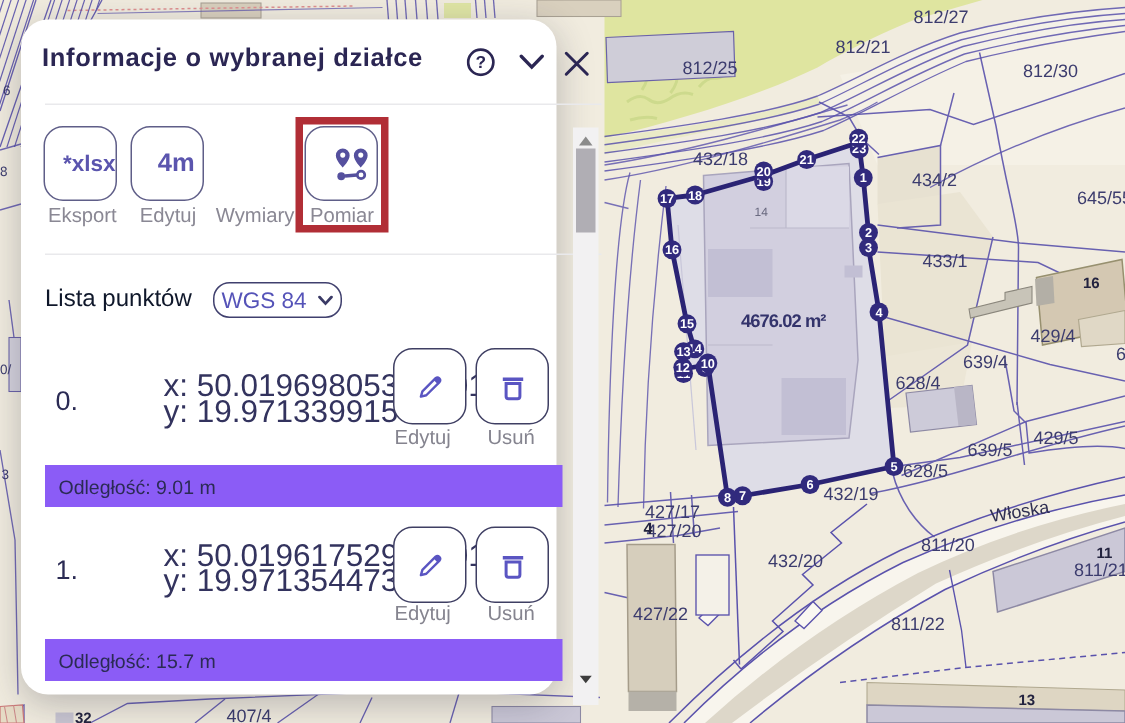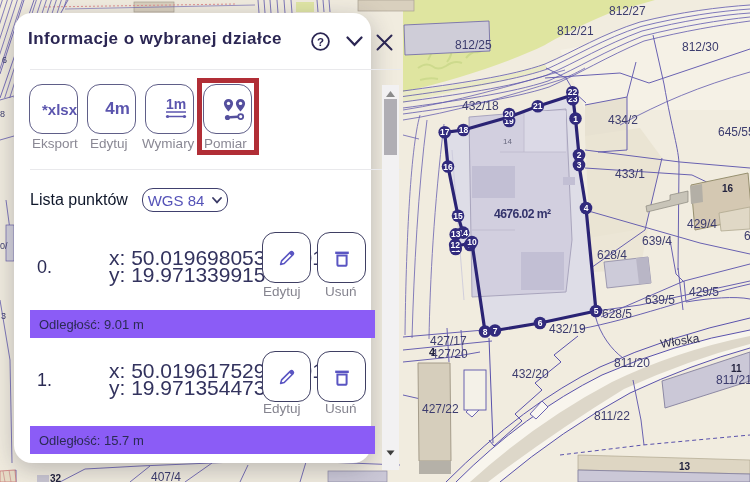--- a/index.html
+++ b/index.html
@@ -9,21 +9,21 @@
   .lbl{font-family:"Liberation Sans", sans-serif;fill:#3c3c6e;font-size:12px;}
   .lblb{font-family:"Liberation Sans", sans-serif;fill:#23233f;font-size:10px;font-weight:bold;}
   
   #panel{position:absolute;left:14px;top:13px;width:357px;height:450px;background:#fff;
          border-radius:18px;box-shadow:0 6px 24px rgba(40,40,60,.28);}
   #title{position:absolute;left:14px;top:16px;color:#2b2653;font-size:17px;font-weight:bold;letter-spacing:0.45px;}
   .hdricon{position:absolute;top:19px;color:#2b2653;}
   #divider1{position:absolute;left:16px;top:56px;width:371px;height:1px;background:#e9e9ec;}
   .btn{position:absolute;top:71px;width:49px;height:50px;box-sizing:border-box;border:1px solid #5f5e88;border-radius:13px;
        display:flex;align-items:center;justify-content:center;background:#fff;padding-left:12px;}
-  .btnlbl{position:absolute;top:123px;color:#8a8894;font-size:13.5px;}
+  .btnlbl{position:absolute;top:123px;color:#8a8894;font-size:13.5px;text-align:center;}
   .btntxt{color:#5b55ae;font-size:15px;font-weight:bold;}
   #redbox{position:absolute;left:183px;top:65px;width:52px;height:67px;border:5px solid #b12e36;}
   #divider2{position:absolute;left:16px;top:156px;width:371px;height:1px;background:#e9e9ec;}
   #lista{position:absolute;left:16px;top:178px;color:#0f172a;font-size:16px;}
   #wgs{position:absolute;left:128px;top:175px;width:84px;height:22px;border:1px solid #40406e;border-radius:11px;
        color:#5553b8;font-size:15px;display:flex;align-items:center;justify-content:center;gap:8px;background:#fff;}
   .rownum{position:absolute;left:23px;color:#2b2b54;font-size:18px;}
   .coords{position:absolute;left:51px;color:#33335e;font-size:21px;line-height:17px;margin-left:44px;}
   .sqbtn{position:absolute;width:49px;height:51px;box-sizing:border-box;border:1px solid #3f3f63;border-radius:13px;background:#fff;
          display:flex;align-items:center;justify-content:center;}
@@ -397,29 +397,20 @@
   <div class="btn" style="left:15px">
       <span class="btntxt">*xlsx</span>
     </div>
   <div class="btnlbl" style="left:18px;width:44px">Eksport</div>
 
   <div class="btn" style="left:73px">
       <span class="btntxt" style="font-size:17px">4m</span>
     </div>
   <div class="btnlbl" style="left:76px;width:44px">Edytuj</div>
 
-  <div class="btn" style="left:131px">
-    <svg width="26" height="26" viewBox="0 0 26 26">
-      <text x="13" y="13" text-anchor="middle" font-size="14" font-weight="bold" fill="#5b55ae">1m</text>
-      <line x1="3" y1="16" x2="23" y2="16" stroke="#5b55ae" stroke-width="1.5"></line>
-      <circle cx="4.5" cy="20.5" r="1.6" fill="#5b55ae"></circle>
-      <circle cx="21.5" cy="20.5" r="1.6" fill="#5b55ae"></circle>
-      <line x1="4.5" y1="20.5" x2="21.5" y2="20.5" stroke="#5b55ae" stroke-width="1.5"></line>
-    </svg>
-  </div>
   <div class="btnlbl" style="left:128px;width:56px">Wymiary</div>
 
   <div class="btn" style="left:189px">
     <svg width="30" height="30" viewBox="0 0 30 30">
       <path d="M9.5 5 a4.6 4.6 0 0 1 4.6 4.6 c0 3.4 -4.6 8 -4.6 8 s-4.6 -4.6 -4.6 -8 A4.6 4.6 0 0 1 9.5 5 z" fill="#55509e"></path>
       <circle cx="9.5" cy="9.4" r="1.7" fill="#fff"></circle>
       <path d="M21.5 5 a4.6 4.6 0 0 1 4.6 4.6 c0 3.4 -4.6 8 -4.6 8 s-4.6 -4.6 -4.6 -8 A4.6 4.6 0 0 1 21.5 5 z" fill="#55509e"></path>
       <circle cx="21.5" cy="9.4" r="1.7" fill="#fff"></circle>
       <circle cx="8.5" cy="23.5" r="2.6" fill="#55509e"></circle>
       <line x1="11" y1="23.3" x2="19" y2="22.7" stroke="#55509e" stroke-width="2.4"></line>

